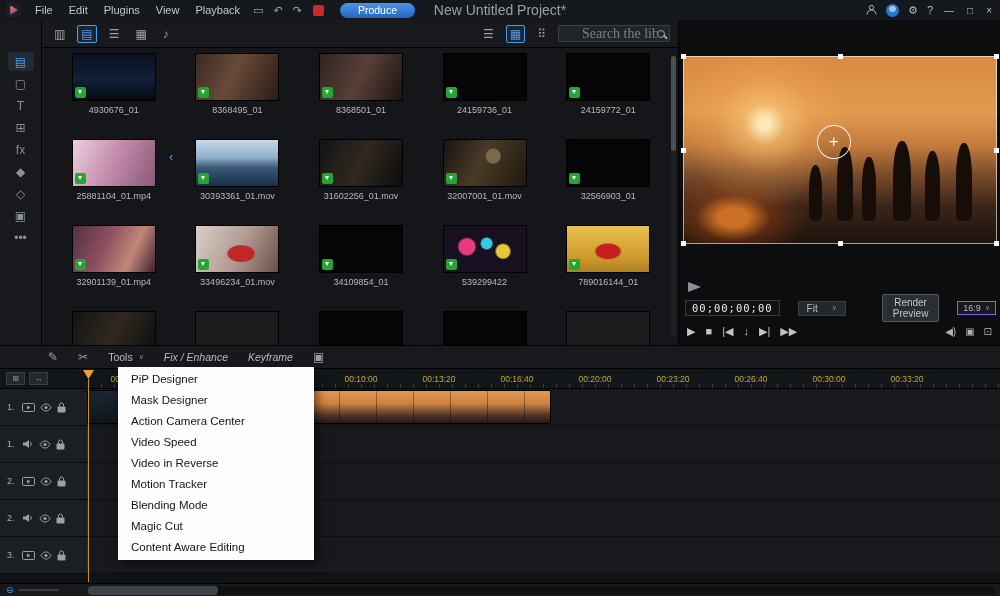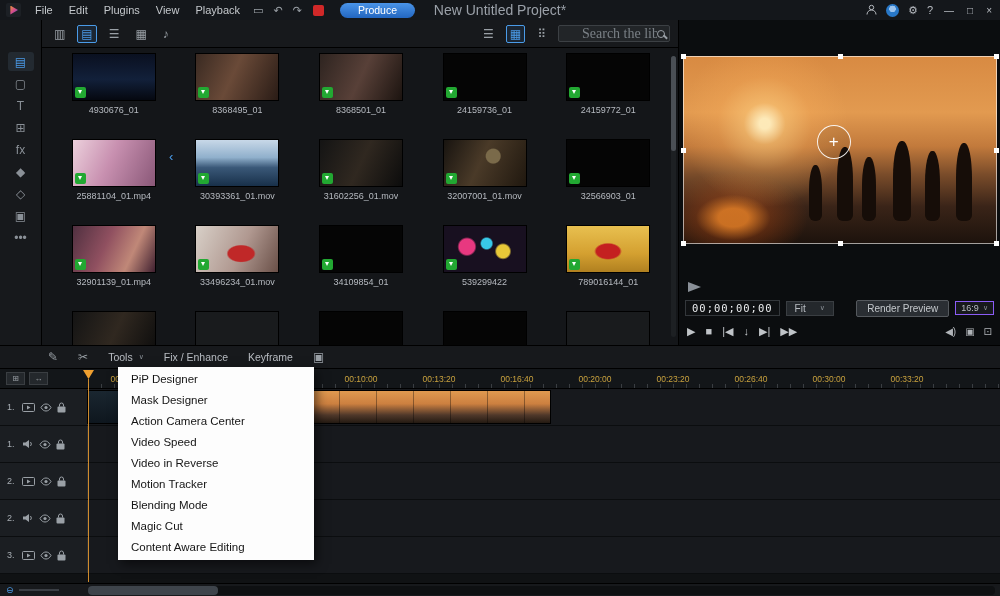--- a/index.html
+++ b/index.html
@@ -105,41 +105,41 @@
   .handle { position:absolute; width:5px; height:5px; background:#fff; z-index:3; }
   .h-tl{left:-2px;top:-2px;} .h-tm{left:calc(50% - 2px);top:-2px;} .h-tr{right:-2px;top:-2px;}
   .h-ml{left:-2px;top:calc(50% - 2px);} .h-mr{right:-2px;top:calc(50% - 2px);}
   .h-bl{left:-2px;bottom:-2px;} .h-bm{left:calc(50% - 2px);bottom:-2px;} .h-br{right:-2px;bottom:-2px;}
   .gizmo { position:absolute; left:calc(48% - 17px); top:calc(46% - 17px); width:34px; height:34px;
            border:1.5px solid rgba(255,255,255,.9); border-radius:50%; display:flex; align-items:center;
            justify-content:center; color:#fff; font-size:17px; z-index:3; background:rgba(0,0,0,.08); }
   .vol-row { position:absolute; left:9px; top:262px; }
   .vol-tri { display:inline-block; width:0; height:0; border-left:13px solid #8a9098;
              border-top:5px solid transparent; border-bottom:5px solid transparent; }
-  .pv-row1 { position:absolute; left:6px; right:6px; top:278px; height:20px; display:flex; gap:6px; align-items:center; }
+  .pv-row1 { position:absolute; left:6px; right:6px; top:278px; height:20px; display:flex; gap:18px; align-items:center; }
   .timecode { background:#0f1113; border:1px solid #33373b; padding:1px 6px; color:#eceef0;
               font-family:"DejaVu Sans Mono","Liberation Mono",monospace; font-size:10.5px; letter-spacing:1px; }
   .fit-dd { background:#24282c; border:1px solid #3a3e42; padding:1px 8px; font-size:10px; color:#b8bcc2;
             display:flex; gap:14px; align-items:center; }
   .chev { font-size:7px; color:#8a9097; }
   .render-btn { background:#2a2e33; border:1px solid #55595e; border-radius:2px; padding:2px 10px;
                 font-size:10px; color:#c4c8cc; font-family:inherit; }
   .aspect { background:#17191c; border:1px solid #8b5cf6; padding:1px 5px; font-size:9px; color:#b8bcc2;
             display:flex; gap:4px; align-items:center; }
   .pv-row2 { position:absolute; left:8px; right:8px; top:302px; height:18px; display:flex; gap:10px;
              align-items:center; color:#c0c4c8; font-size:11px; }
   .pv-right { margin-left:auto; display:flex; gap:9px; align-items:center; font-size:10px; color:#b0b4b8; }
 
   
   .timeline { position:absolute; top:345px; left:0; right:0; bottom:0; background:#101214; border-top:1px solid #000; }
   .tl-toolbar { height:23px; background:#17191c; border-bottom:1px solid #000; display:flex;
                 align-items:center; gap:20px; padding-left:48px; color:#b8bcc2; font-size:10.5px; }
   .tl-icon { font-size:12px; color:#9aa0a6; }
   .tl-dd { display:flex; gap:6px; align-items:center; }
-  .tl-label { color:#b8bcc2; }
+  .tl-label { color:#b8bcc2;font-style:italic; }
   .tl-ruler { height:20px; background:#131619; border-bottom:1px solid #000; position:relative; display:flex; align-items:center; }
   .ruler-head { width:88px; flex:none; display:flex; gap:4px; padding-left:6px; }
   .rh-btn { width:19px; height:13px; background:#24282c; border:1px solid #3a3e42; font-size:8px;
             color:#9aa0a6; display:flex; align-items:center; justify-content:center; }
   .ticks { flex:1; display:flex; align-self:stretch; align-items:center;
            background-image:repeating-linear-gradient(90deg,#3a3e42 0 1px,transparent 1px 13px);
            background-size:100% 4px; background-position:0 100%; background-repeat:no-repeat; }
   .tick { width:78px; flex:none; text-align:center; color:#c9a23e; font-size:8.5px; }
   .tracks { }
   .trow { height:37px; border-bottom:1px solid #0b0d0f; display:flex; }

